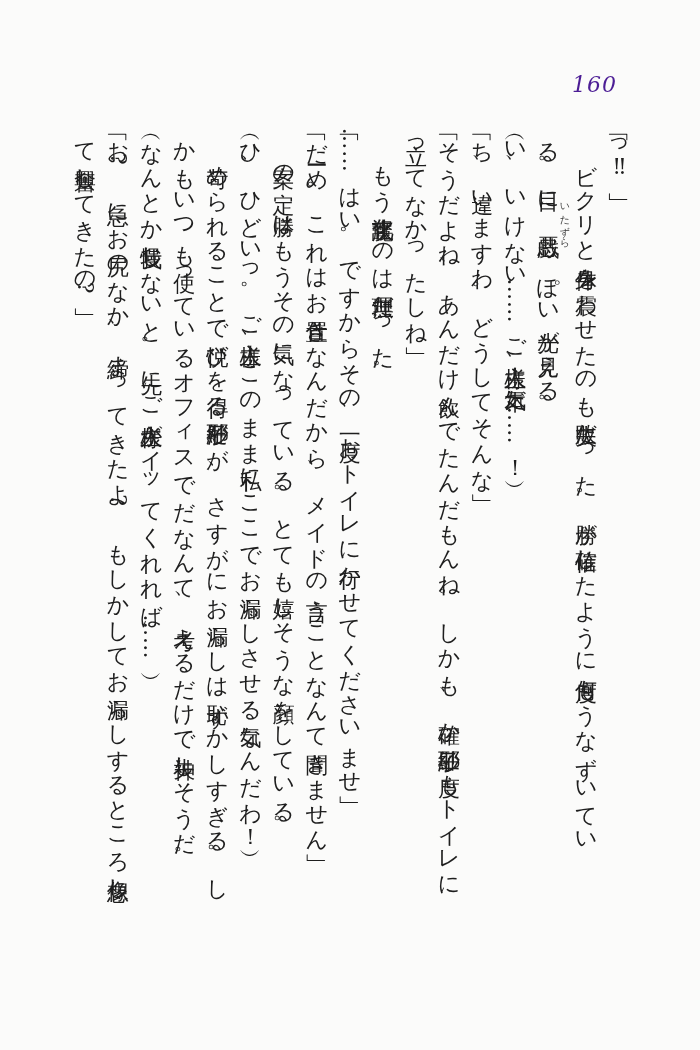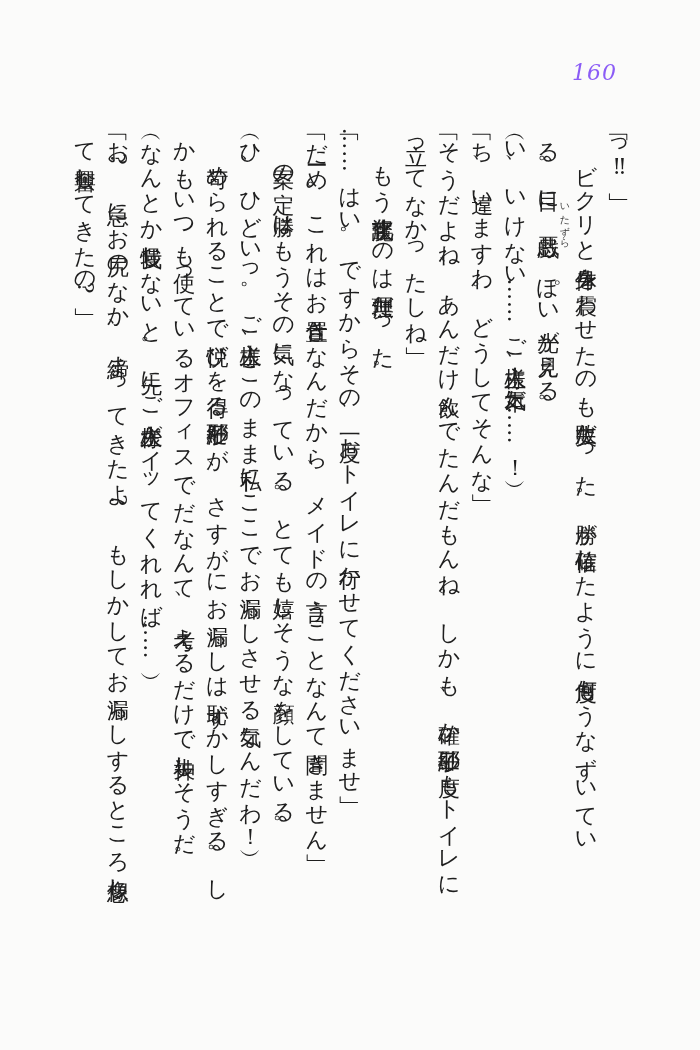--- a/index.html
+++ b/index.html
@@ -11,25 +11,25 @@
     position: relative;
     width: 700px;
     height: 1050px;
     background: #fbfbfa;
     overflow: hidden;
     font-family: "DejaVu Serif", "Liberation Serif", serif;
     color: #1e1e1e;
   }
   .page-number {
     position: absolute;
-    top: 60px;
+    top: 72px;
     left: 572px;
     font-size: 22px;
     font-style: italic;
-    color: #8b5cf6;
+    color: #4c1d95;
     letter-spacing: 1px;
   }
   .text-block {
     position: absolute;
     top: 127px;
     right: 64px;
     height: 845px;
     writing-mode: vertical-rl;
     text-orientation: mixed;
     font-size: 22px;

